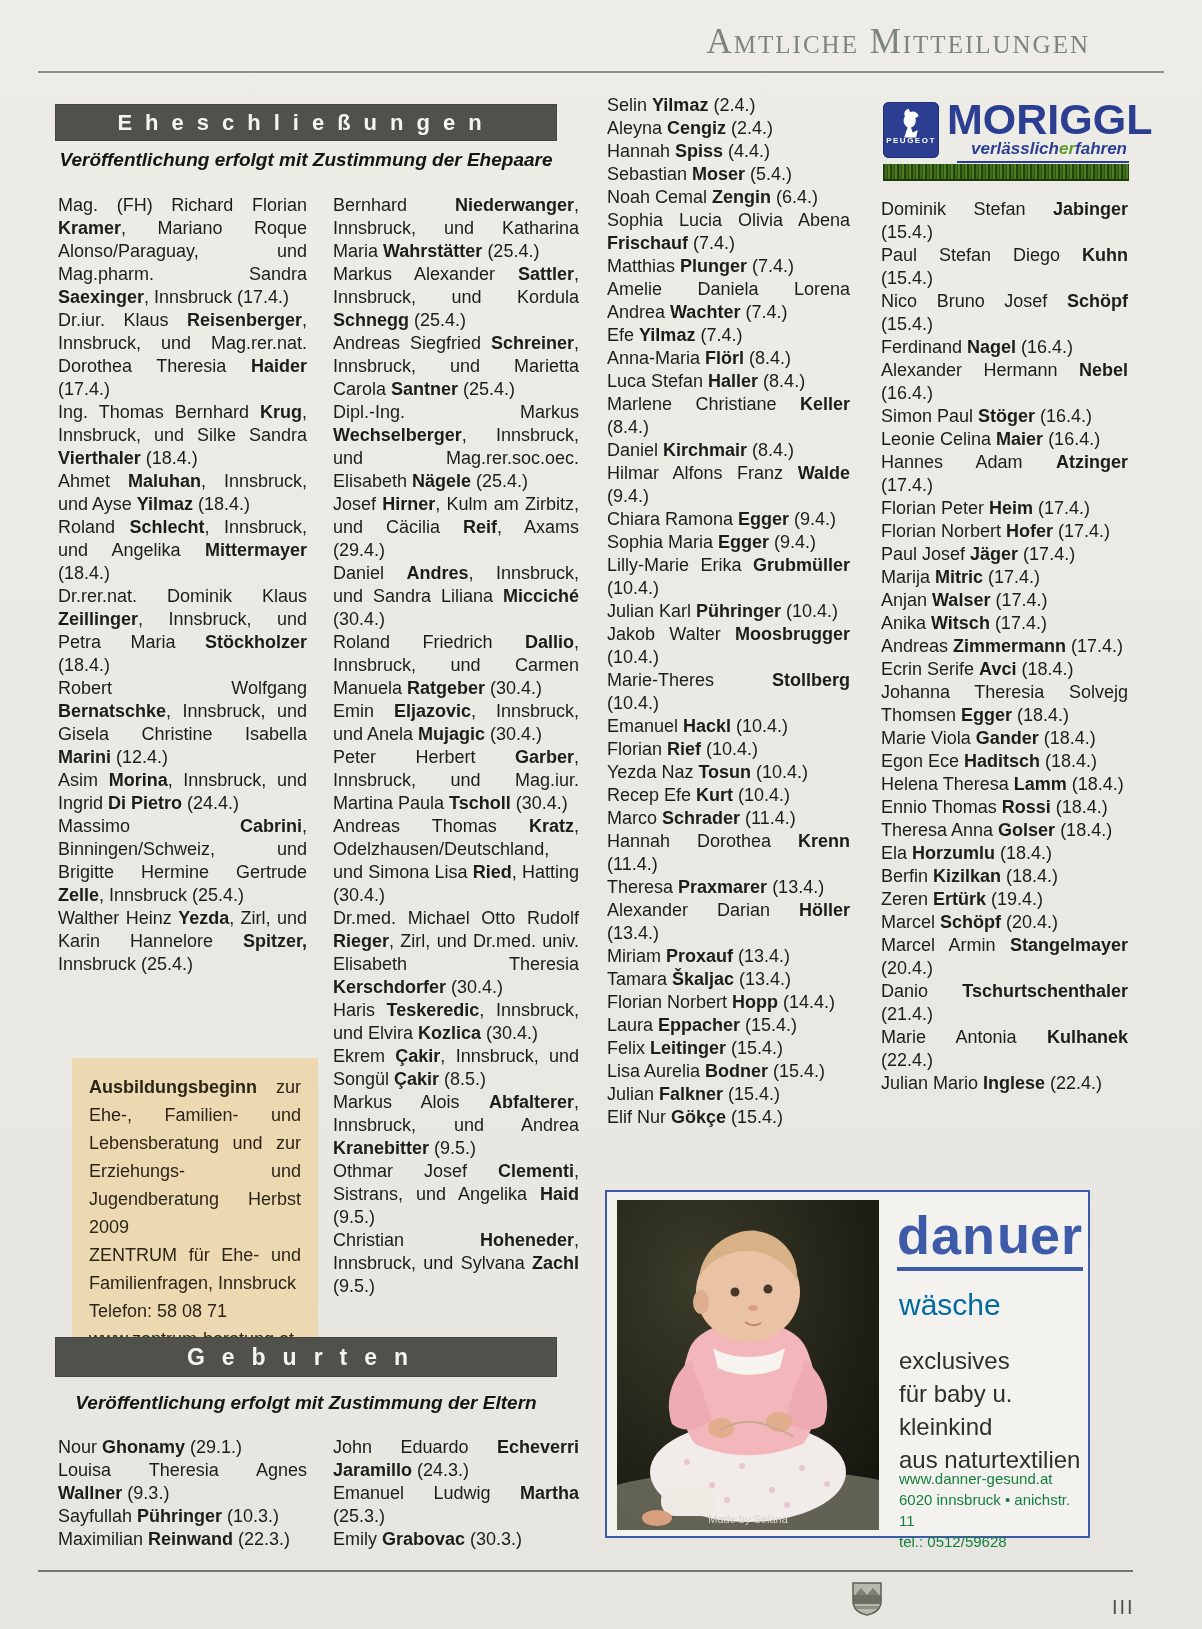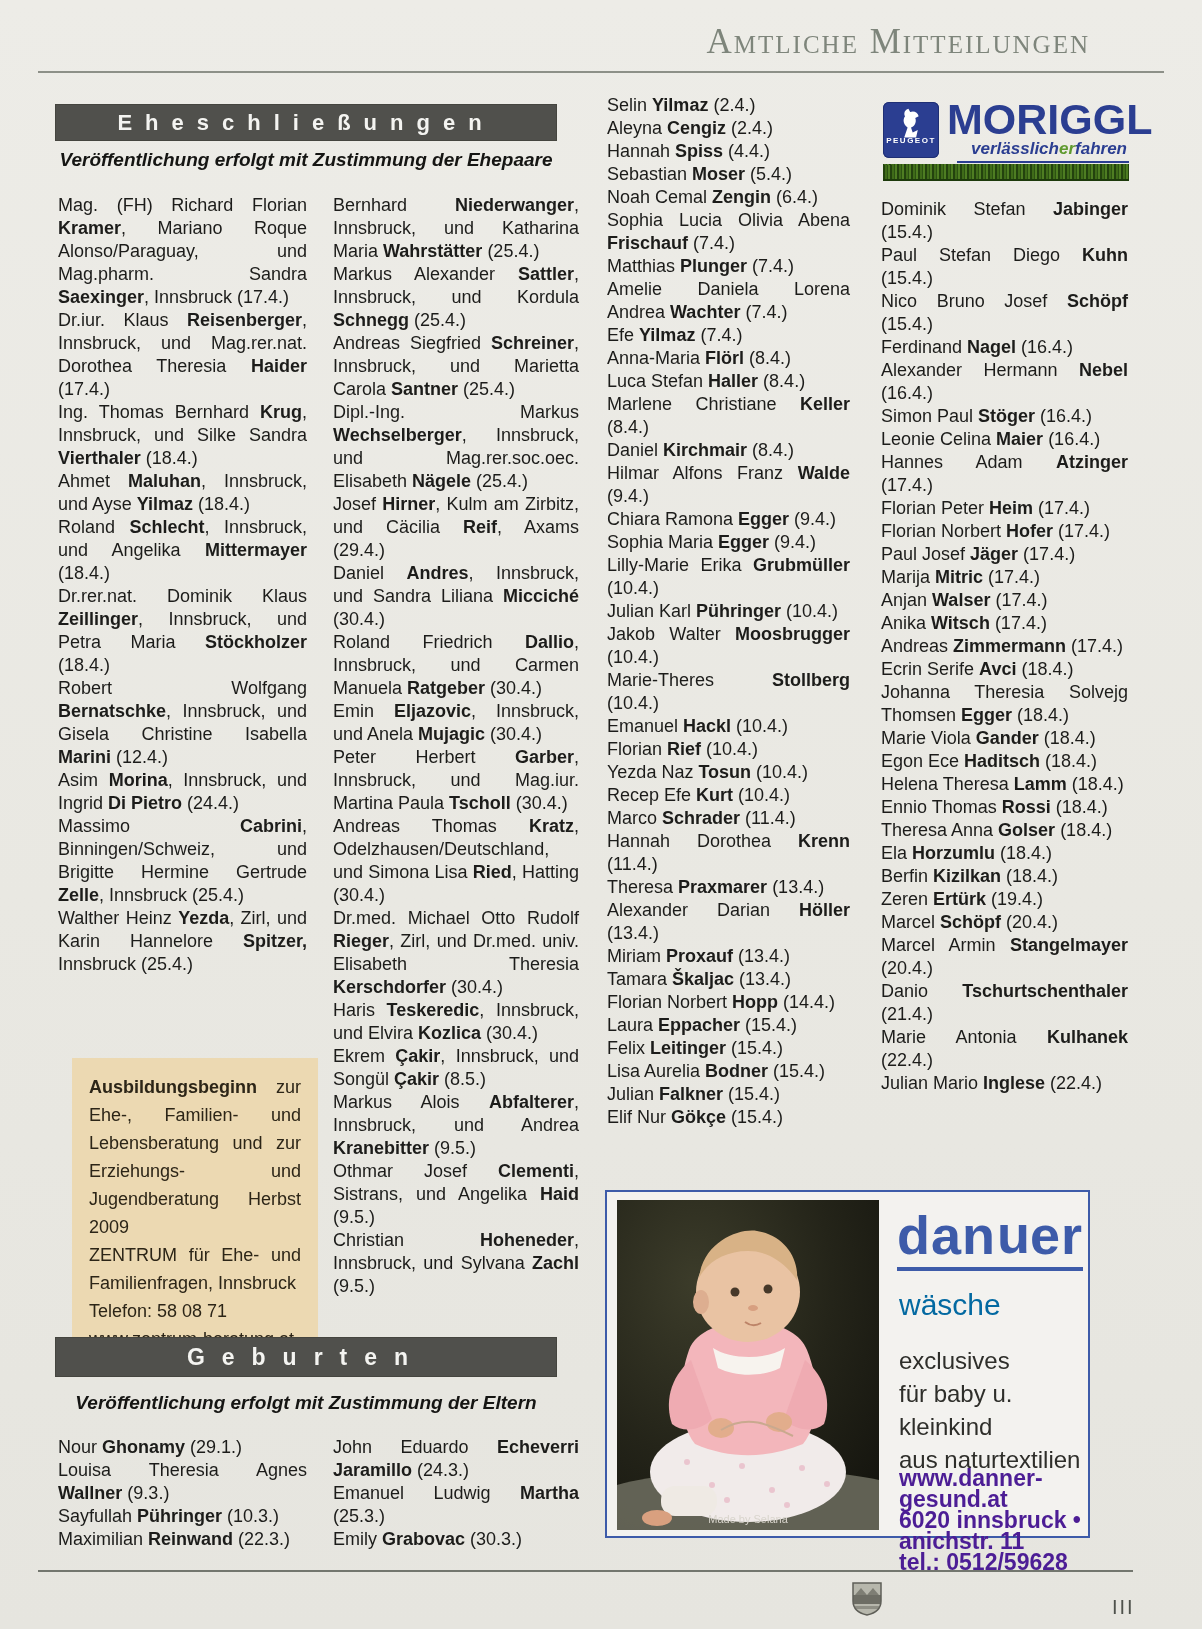--- a/index.html
+++ b/index.html
@@ -63,21 +63,21 @@
   .baby-photo{position:absolute;left:10px;top:8px;width:262px;height:330px;}
   .baby-photo svg{width:100%;height:100%;display:block;}
   .photo-caption{position:absolute;left:0;bottom:5px;width:100%;text-align:center;color:#d8d4cc;font-size:11px;}
   .danner-logo{
     position:absolute;left:290px;top:16px;font-size:54px;font-weight:bold;color:#3d5ba9;
     letter-spacing:1px;line-height:1;border-bottom:4px solid #3d5ba9;padding-bottom:5px;
   }
   .flip{display:inline-block;transform:rotate(180deg);transform-origin:50% 58%;}
   .danner-sub{position:absolute;left:292px;top:96px;font-size:30px;color:#0369a1;}
   .danner-tagline{position:absolute;left:292px;top:152px;font-size:24px;color:#2e2e2a;line-height:33px;}
-  .danner-contact{position:absolute;left:292px;top:276px;font-size:23px;font-weight:bold;color:#4c1d95;line-height:21px;}
+  .danner-contact{position:absolute;left:292px;top:276px;font-size:15px;font-weight:normal;color:#15803d;line-height:21px;}
   
   .footer-rule{position:absolute;left:38px;top:1570px;width:1095px;height:2px;background:#73766e;}
   .footer-text{position:absolute;left:56px;top:1586px;font-size:25px;color:#666a62;letter-spacing:1px;}
   .coat{position:absolute;left:852px;top:1582px;width:30px;height:34px;}
   .page-num{position:absolute;left:1112px;top:1596px;font-size:20px;color:#4f524c;letter-spacing:2px;}
 </style>
 </head>
 <body>
 
 <div class="page">

